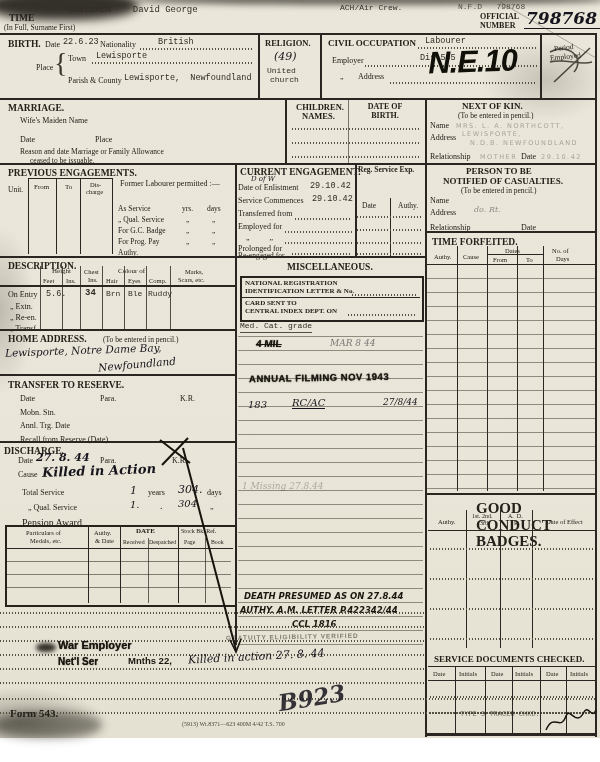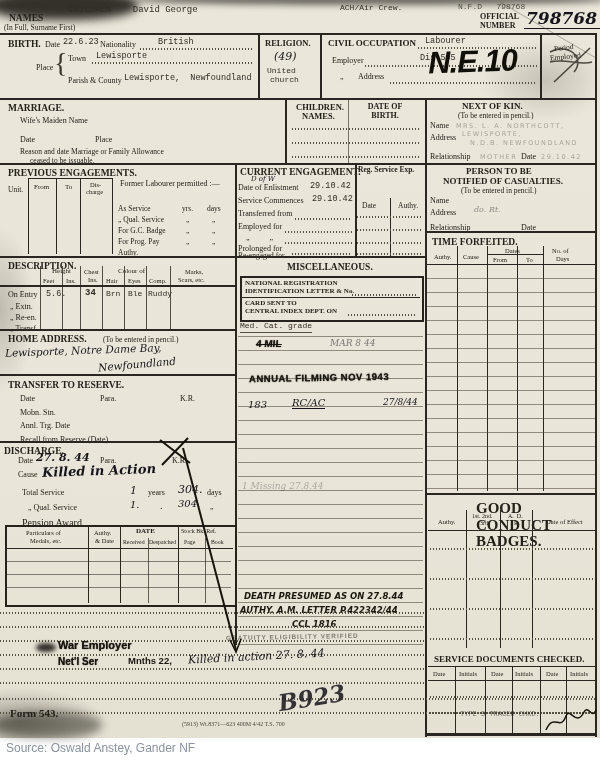--- a/index.html
+++ b/index.html
@@ -29,21 +29,21 @@
 </head>
 <body>
 
 <div id="stage">
   <div id="paper"></div>
 
   <div class="abs smudge" style="left:-12px;top:-10px;width:150px;height:30px"></div>
   <div class="abs smudge" style="left:135px;top:-6px;width:470px;height:11px;background:rgba(25,22,16,.6);filter:blur(3px)"></div>
   <div class="abs smudge" style="left:-8px;top:712px;width:110px;height:26px;background:rgba(25,22,16,.45)"></div>
 
-  <div class="abs p b" style="left:9px;top:13px;font-size:9.5px">NAMES</div>
+  <div class="abs p b" style="left:9px;top:13px;font-size:9.5px">TIME</div>
   <div class="abs p" style="left:4px;top:24px;font-size:7.5px">(In Full, Surname First)</div>
   <div class="abs tw ws" style="left:68px;top:6px;font-size:9px">CHILDREN    David George</div>
   <div class="abs tw" style="left:340px;top:4px;font-size:8px">ACH/Air Crew.</div>
   <div class="abs tw ws" style="left:458px;top:3px;font-size:8px;opacity:.8">N.F.D   798768</div>
   <div class="abs p b" style="left:480px;top:13px;font-size:8px">OFFICIAL</div>
   <div class="abs p b" style="left:480px;top:22px;font-size:8px">NUMBER</div>
   <div class="abs hw b" style="left:524px;top:10px;font-size:17px;border-bottom:1.5px solid #16141c;padding:0 4px 1px 2px">798768</div>
 
   <div class="abs sl" style="left:0;top:33px;width:597px;height:2px"></div>
 
@@ -372,14 +372,13 @@
 
   <svg class="abs" width="600" height="762" viewBox="0 0 600 762" style="left:0;top:0;pointer-events:none">
     <path d="M183,448 L236,650" stroke="#17140e" stroke-width="2" fill="none"></path>
     <path d="M230,640 L236,652 L241,639" stroke="#17140e" stroke-width="1.6" fill="none"></path>
     <path d="M160,440 L190,463 M188,438 L162,465" stroke="#17140e" stroke-width="2" fill="none"></path>
     <path d="M550,52 C568,42 586,58 574,72 M554,82 L590,48 M550,62 C566,58 580,66 592,62" stroke="#2a261e" stroke-width="1.6" fill="none" opacity=".8"></path>
     <path d="M500,2 L596,58" stroke="#3a352a" stroke-width="1" fill="none" opacity=".35"></path>
     <path d="M546,730 C554,712 560,732 566,716 C570,706 576,728 584,712 C588,704 592,720 596,710" stroke="#17140e" stroke-width="1.5" fill="none"></path>
   </svg>
 
-  <div class="abs" style="left:6px;top:741px;font-family:'Liberation Sans',sans-serif;font-size:12px;color:#8a93a3">Source: Oswald Anstey, Gander NF</div>
 </div>
 
 </body></html>

